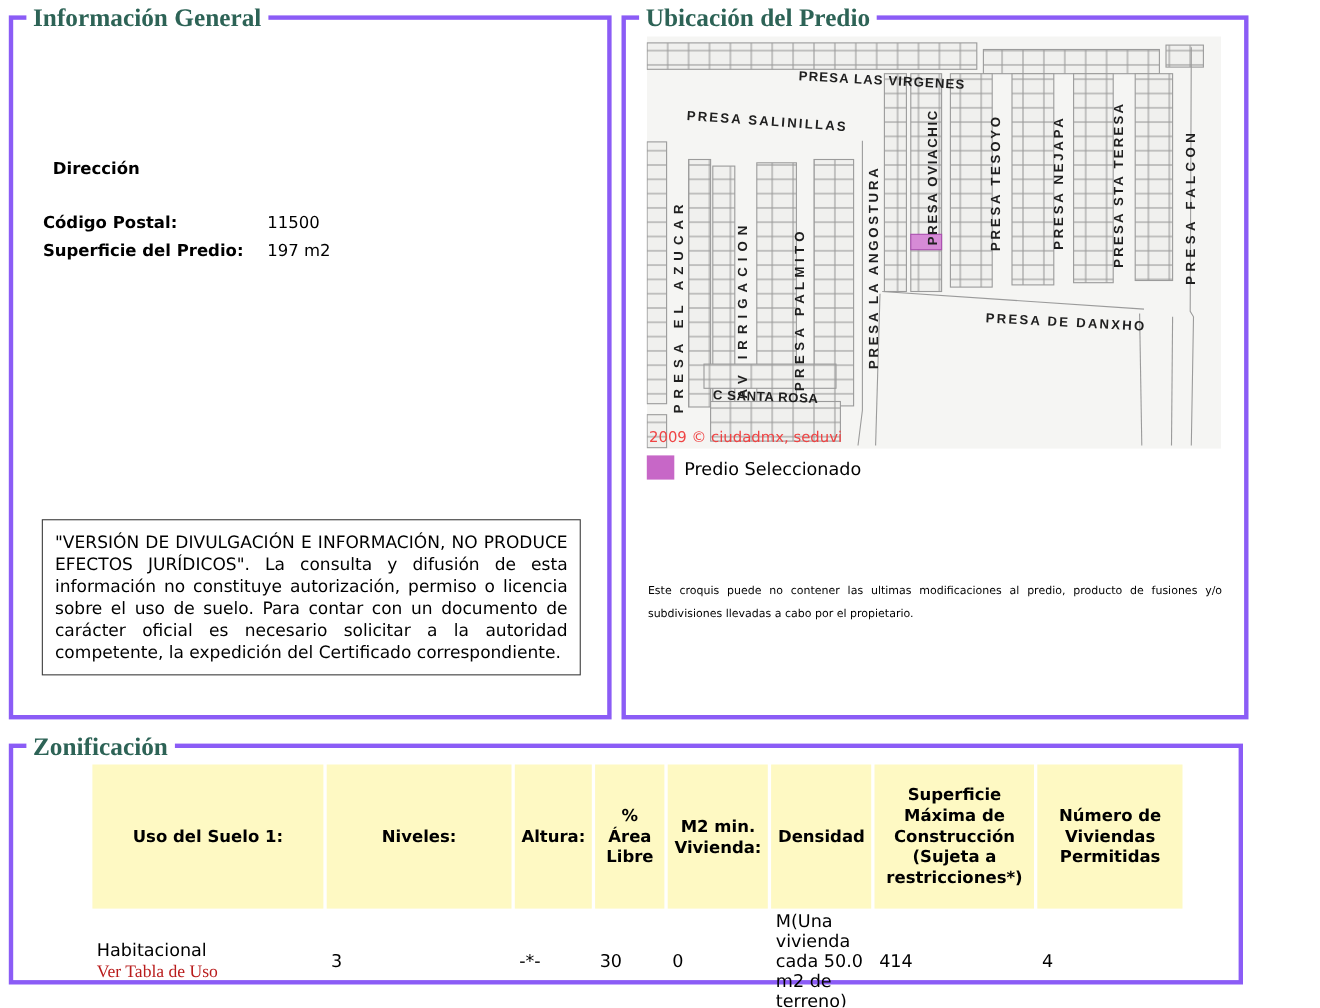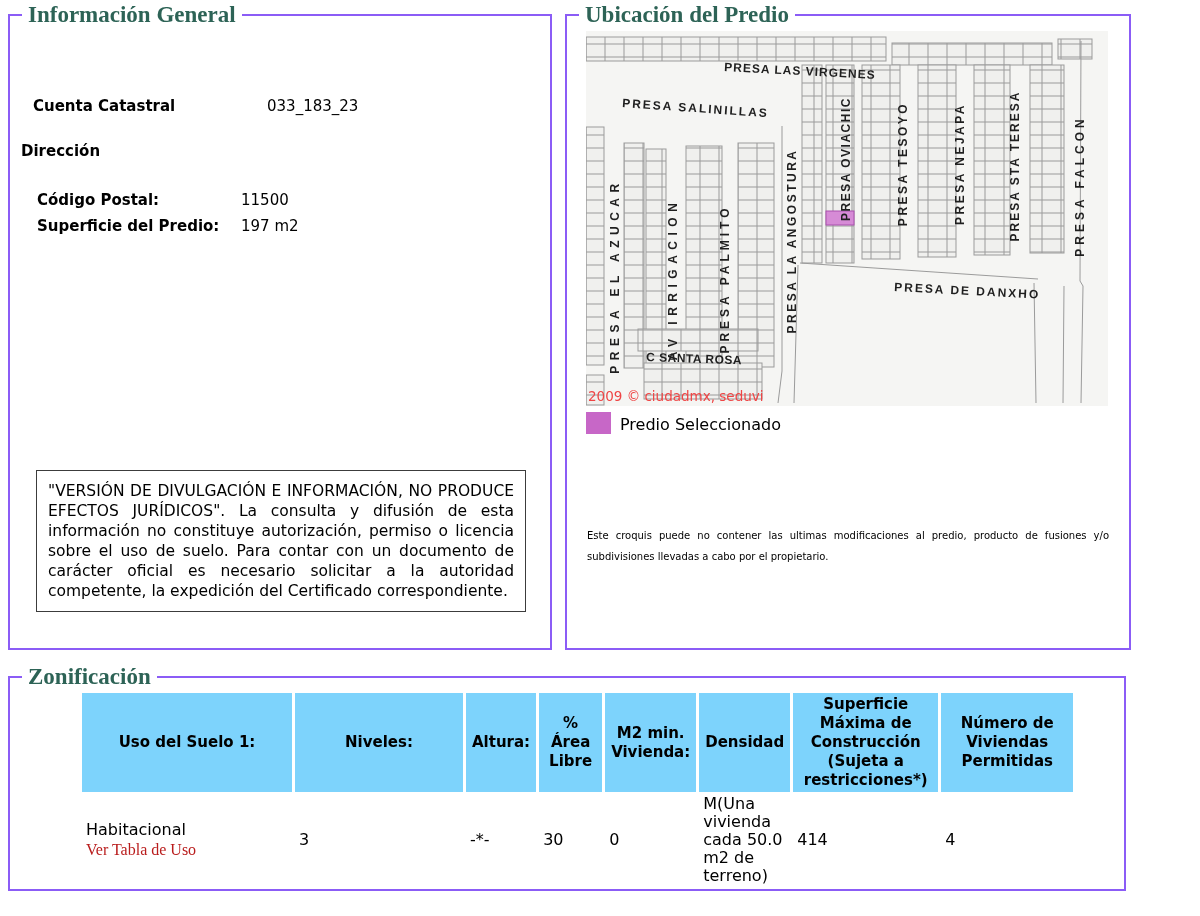--- a/index.html
+++ b/index.html
@@ -1,36 +1,36 @@
 <!DOCTYPE html>
 <html><head>
 <meta charset="utf-8">
 <style>
   html,body { margin:0; padding:0; background:#fff; }
   body { font-family:"DejaVu Sans","Liberation Sans",sans-serif; color:#000; }
   .page { position:relative; width:1200px; height:916px; overflow:hidden; background:#fff; }
 
   
-  .fs { position:absolute; border:2px solid #8b5cf6; background:#fff; }
+  .fs { position:absolute; border:4px solid #8b5cf6; background:#fff; }
   .fs-legend {
     position:absolute; top:-15px; left:12px; background:#fff; padding:0 6px;
     font-family:"Liberation Serif","DejaVu Serif",serif; font-weight:bold;
     font-size:23px; color:#2d6356; white-space:nowrap; line-height:27px;
   }
   .fs-general     { left:8px;   top:14px;  width:540px;  height:632px; }
   .fs-ubicacion   { left:565px; top:14px;  width:562px;  height:632px; }
   .fs-zonificacion{ left:8px;   top:676px; width:1114px; height:211px; }
 
   
   .grp { position:absolute; font-size:15px; }
   .grp .lab { font-weight:bold; display:inline-block; vertical-align:top; }
   .grp .val { display:inline-block; vertical-align:top; }
   .g1 { left:23px; top:81px; }
   .g1 .lab { width:234px; }
-  .gdir { left:11px; top:126px; font-weight:bold; font-size:15px; }
+  .gdir { left:36px; top:126px; font-weight:bold; font-size:15px; }
   .g2 { left:27px; top:175px; }
   .g2 .row { height:26px; }
   .g2 .lab { width:204px; }
 
   .disclaimer {
     position:absolute; left:26px; top:454px; width:466px;
     border:1px solid #3c3c3c; padding:10px 11px;
     font-size:15.5px; line-height:20px; text-align:justify;
   }
 
@@ -50,41 +50,38 @@
   .map-key .key-label { font-size:16px; }
   .croquis-note {
     position:absolute; left:20px; top:500px; width:522px;
     font-size:10px; line-height:20.5px; text-align:justify;
   }
 
   
   table.zon { border-collapse:separate; border-spacing:3px; table-layout:fixed;
     margin:12px 0 0 69px; }
   table.zon th {
-    background:#7dd3fc; font-weight:bold; font-size:15px; line-height:19px;
-    text-align:center; vertical-align:middle; height:88px; padding:2px 6px;
+    background:#fef9c3; font-weight:bold; font-size:15px; line-height:19px;
+    text-align:center; vertical-align:middle; height:88px; padding:18px 6px;
   }
   table.zon td { text-align:left; vertical-align:middle; height:88px;
     font-size:16px; line-height:18px; padding:0 4px; }
   .uso-link { display:block; font-family:"Liberation Serif","DejaVu Serif",serif;
     color:#b91c1c; font-size:16px; text-decoration:none; cursor:pointer; margin-top:2px; }
 
   .normas { position:absolute; left:8px; top:897px; font-size:17.5px; font-weight:bold; }
 </style>
 </head>
 <body>
 
 <div class="page">
 
   <section class="fs fs-general">
     <span class="fs-legend">Información General</span>
 
-    <div class="grp g1">
-      <span class="lab">Cuenta Catastral</span><span class="val">033_183_23</span>
-    </div>
 
     <div class="gdir grp">Dirección</div>
 
     <div class="grp g2">
       <div class="row">
         <span class="lab">Código Postal:</span><span class="val">11500</span>
       </div>
       <div class="row">
         <span class="lab">Superficie del Predio:</span><span class="val">197 m2</span>
       </div>

